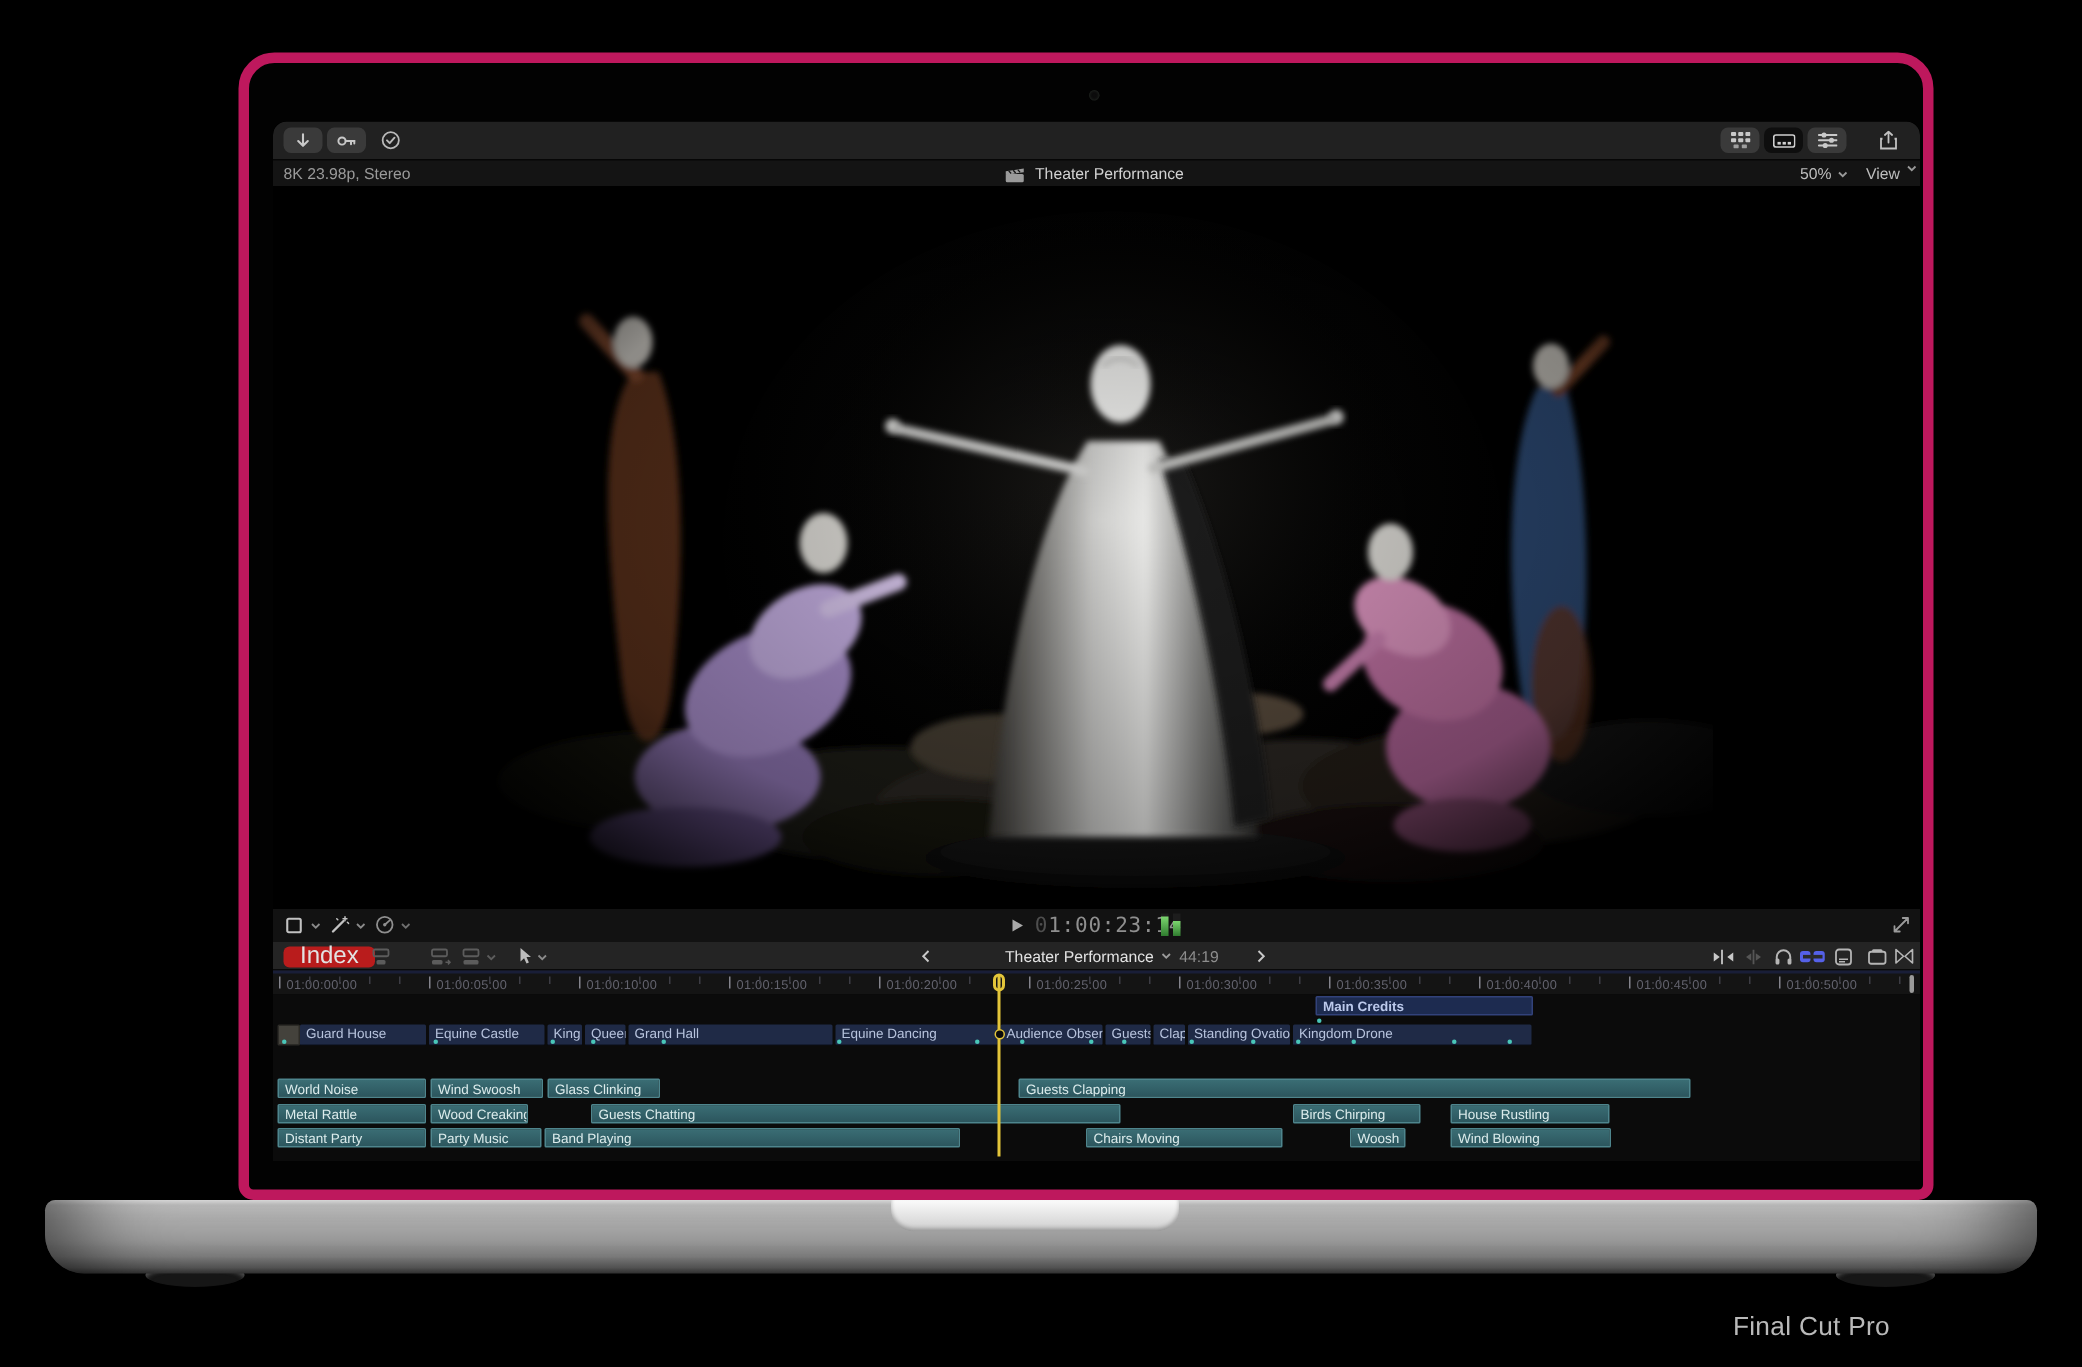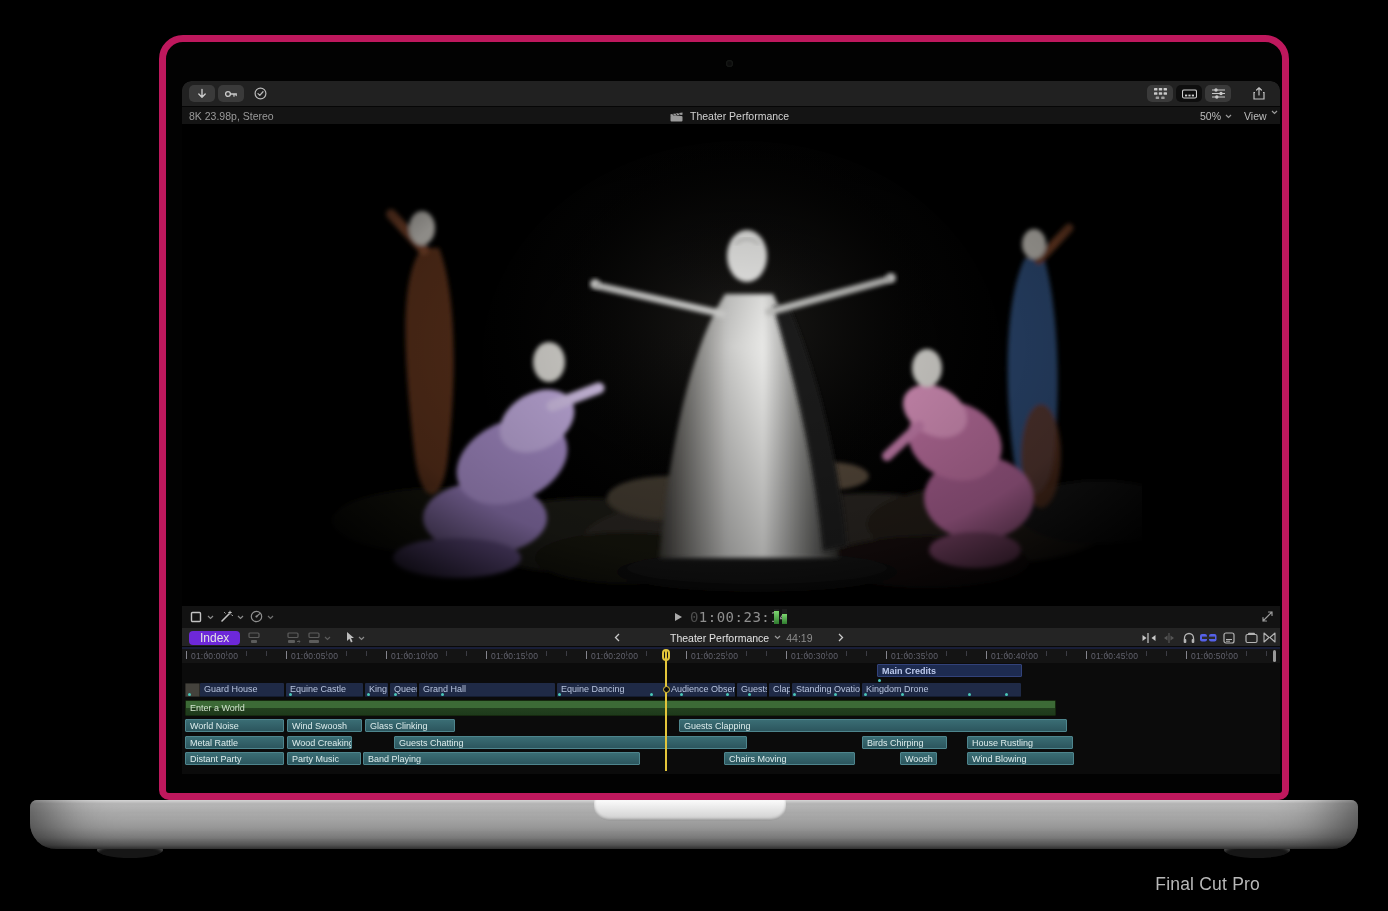--- a/index.html
+++ b/index.html
@@ -45,22 +45,22 @@
   .zoomgrp{position:absolute;left:1018px;top:3px;display:flex;align-items:center;gap:4px;color:#bdbdbd;font-size:10.5px;}
   .viewgrp{position:absolute;left:1062px;top:3px;display:flex;gap:4px;color:#bdbdbd;font-size:10.5px;}
 
   .timecode{position:absolute;left:0;top:0;width:1098px;height:22px;display:flex;align-items:center;justify-content:center;gap:7px;}
   .tc{font-family:"DejaVu Sans Mono","Liberation Mono",monospace;font-size:14px;letter-spacing:.5px;color:#8f8f8f;}
   .tc .dim{color:#4e4e4e;}
   .meters{position:absolute;left:592px;top:3px;display:flex;gap:3px;height:15px;align-items:flex-end;}
   .meter{width:5px;background:#1d1d1d;height:15px;position:relative;}
   .meter .fill{position:absolute;bottom:0;left:0;width:5px;background:linear-gradient(180deg,#7cd66f,#2f7c2f);}
 
-  .idxbtn{position:absolute;left:7px;top:2.5px;height:14px;padding:0 11px;background:#6d28d9;border-radius:4px;
-    display:flex;align-items:center;color:#e2e2e2;font-size:12px;}
+  .idxbtn{position:absolute;left:7px;top:2.5px;height:14px;padding:0 11px;background:#b91c1c;border-radius:4px;
+    display:flex;align-items:center;color:#e2e2e2;font-size:16px;}
   .tlc{position:absolute;top:0;height:19px;display:flex;align-items:center;gap:5px;}
   .projname{color:#e3e3e3;font-size:10.5px;}
   .durtxt{color:#8d8d8d;font-size:10.5px;text-align:center;}
 
   .tick{position:absolute;width:1px;background:#3c3c44;}
   .tick.major{background:#84848d;}
   .rlabel{position:absolute;top:3.5px;font-size:8.5px;color:#63636e;white-space:nowrap;letter-spacing:.2px;}
 
   .clip{position:absolute;box-sizing:border-box;overflow:hidden;white-space:nowrap;border-radius:1px;}
   .clip span{font-size:9px;display:block;padding:1px 0 0 4px;}
@@ -492,33 +492,30 @@
           </div>
           <div class="clip video" style="left: 587px; top: 602px; width: 21px; height: 14px; pointer-events: auto;">
             <span>Clap</span>
           </div>
           <div class="clip video" style="left: 610px; top: 602px; width: 68px; height: 14px; pointer-events: auto;">
             <span>Standing Ovation</span>
           </div>
           <div class="clip video" style="left: 680px; top: 602px; width: 159px; height: 14px; pointer-events: auto;">
             <span>Kingdom Drone</span>
           </div>
-          <div class="clip music" style="left: 3px; top: 619px; width: 871px; height: 16px; pointer-events: auto;">
-            <span>Enter a World</span>
-          </div>
           <div class="clip audio" style="left: 3px; top: 638px; width: 99px; height: 13px; pointer-events: auto;">
             <span>World Noise</span>
           </div>
           <div class="clip audio" style="left: 105px; top: 638px; width: 75px; height: 13px; pointer-events: auto;">
             <span>Wind Swoosh</span>
           </div>
-          <div class="clip audio" style="left: 183px; top: 638px; width: 90px; height: 13px; pointer-events: auto;">
+          <div class="clip audio" style="left: 183px; top: 638px; width: 75px; height: 13px; pointer-events: auto;">
             <span>Glass Clinking</span>
           </div>
-          <div class="clip audio" style="left: 497px; top: 638px; width: 388px; height: 13px; pointer-events: auto;">
+          <div class="clip audio" style="left: 497px; top: 638px; width: 448px; height: 13px; pointer-events: auto;">
             <span>Guests Clapping</span>
           </div>
           <div class="clip audio" style="left: 3px; top: 655px; width: 99px; height: 13px; pointer-events: auto;">
             <span>Metal Rattle</span>
           </div>
           <div class="clip audio" style="left: 105px; top: 655px; width: 65px; height: 13px; pointer-events: auto;">
             <span>Wood Creaking</span>
           </div>
           <div class="clip audio" style="left: 212px; top: 655px; width: 353px; height: 13px; pointer-events: auto;">
             <span>Guests Chatting</span>

